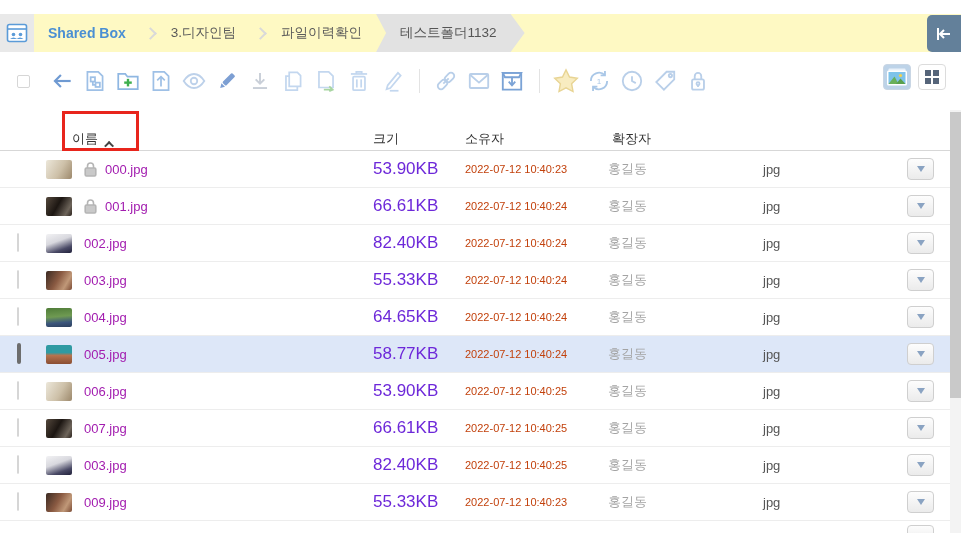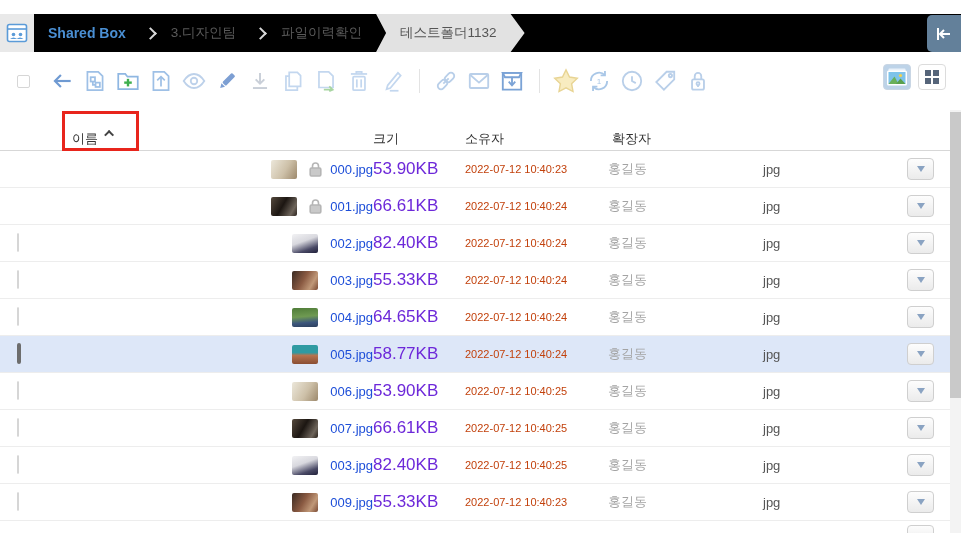--- a/index.html
+++ b/index.html
@@ -2,21 +2,21 @@
 <html><head>
 <meta charset="utf-8">
 <style>
   * { margin:0; padding:0; box-sizing:border-box; }
   html,body { width:961px; height:533px; background:#fff; overflow:hidden;
               font-family:"Liberation Sans","DejaVu Sans",sans-serif; color:#555; }
   #app { position:relative; width:961px; height:533px; background:#fff; }
 
   
   .crumbbar { position:absolute; left:0; top:14px; width:961px; height:38px;
-              background:#000000; display:flex; align-items:center; }
+              background:#fef9c3; display:flex; align-items:center; }
   .home-ico { width:34px; height:38px; display:flex; align-items:center; justify-content:center;
               background:#e9e9e9; cursor:pointer; }
   .crumb-root { color:#4a8fd3; font-weight:bold; font-size:14px; margin-left:14px; cursor:pointer; }
   .crumb-sep { width:9px; height:9px; border-top:2px solid #d9d9d9; border-right:2px solid #d9d9d9;
                transform:rotate(45deg); margin:0 16px 0 20px; }
   .crumb { font-size:13.5px; color:#5a5a5a; cursor:pointer; }
   .crumb-cur { height:38px; line-height:38px; background:#e2e2e2; color:#555; font-size:13.5px;
                padding:0 28px 0 24px; margin-left:14px; cursor:pointer;
                clip-path:polygon(0 0, calc(100% - 14px) 0, 100% 50%, calc(100% - 14px) 100%, 0 100%, 10px 50%); }
   .collapse-btn { position:absolute; right:0; top:15px; width:34px; height:37px;
@@ -38,34 +38,34 @@
   .vbtn.grid { background:#fff; border-color:#dcdcdc; }
 
   
   .thead { position:absolute; left:0; top:112px; width:950px; height:39px;
            display:flex; align-items:center; border-bottom:1px solid #d7d7d7; }
   .thead .hname { width:373px; padding-left:72px; }
   .thead .hsize { width:92px; }
   .thead .hdate { width:143px; }
   .thead .howner{ width:147px; }
   .thead .hext  { width:150px; }
-  .hcell { font-size:13px; color:#333; cursor:pointer; display:flex; align-items:flex-start;margin-top:16px; }
+  .hcell { font-size:13px; color:#333; cursor:pointer; display:flex; align-items:flex-end;margin-top:16px; }
   .sort-caret { width:7px; height:7px; border-top:2px solid #444; border-left:2px solid #444;
                 transform:rotate(45deg) translateY(2px); margin-left:9px; }
   .annot { position:absolute; left:62px; top:111px; width:77px; height:40px;
            border:3px solid #e8251c; z-index:20; pointer-events:none; }
 
   #rows { position:absolute; left:0; top:151px; width:950px; }
   .row { display:flex; align-items:center; height:37px; border-bottom:1px solid #ededed; }
   .row.selected { background:#dde7f8; }
   .c-check { width:46px; padding-left:17px; }
   .row .cb { cursor:pointer; }
   .row.selected .cb { width:15px; height:15px; border:2px solid #6d6d6d; background:transparent; }
   .row.locked .cb { visibility:hidden; }
-  .c-name { width:327px; display:flex; align-items:center; font-size:13px; color:#1d4ed8;justify-content:flex-end; }
+  .c-name { width:327px; display:flex; align-items:center; font-size:13px; color:#a21caf; }
   .thumb { width:26px; height:19px; border-radius:2px; margin-right:12px; flex:none; }
   .lockico { display:none; margin-right:8px; }
   .row.locked .lockico { display:block; }
   .fname { cursor:pointer; }
   .c-size { width:92px; font-size:17px; color:#6d28d9; }
   .c-date { width:143px; font-size:11px; color:#c2410c; }
   .c-owner{ width:147px; font-size:13px; color:#a3a3a3; }
   .c-ext  { width:150px; font-size:13px; color:#555; padding-left:8px; }
   .c-menu { flex:1; display:flex; justify-content:flex-end; padding-right:16px; }
   .menu-btn { width:27px; height:22px; border:1px solid #cfcfcf; border-radius:4px; cursor:pointer;

